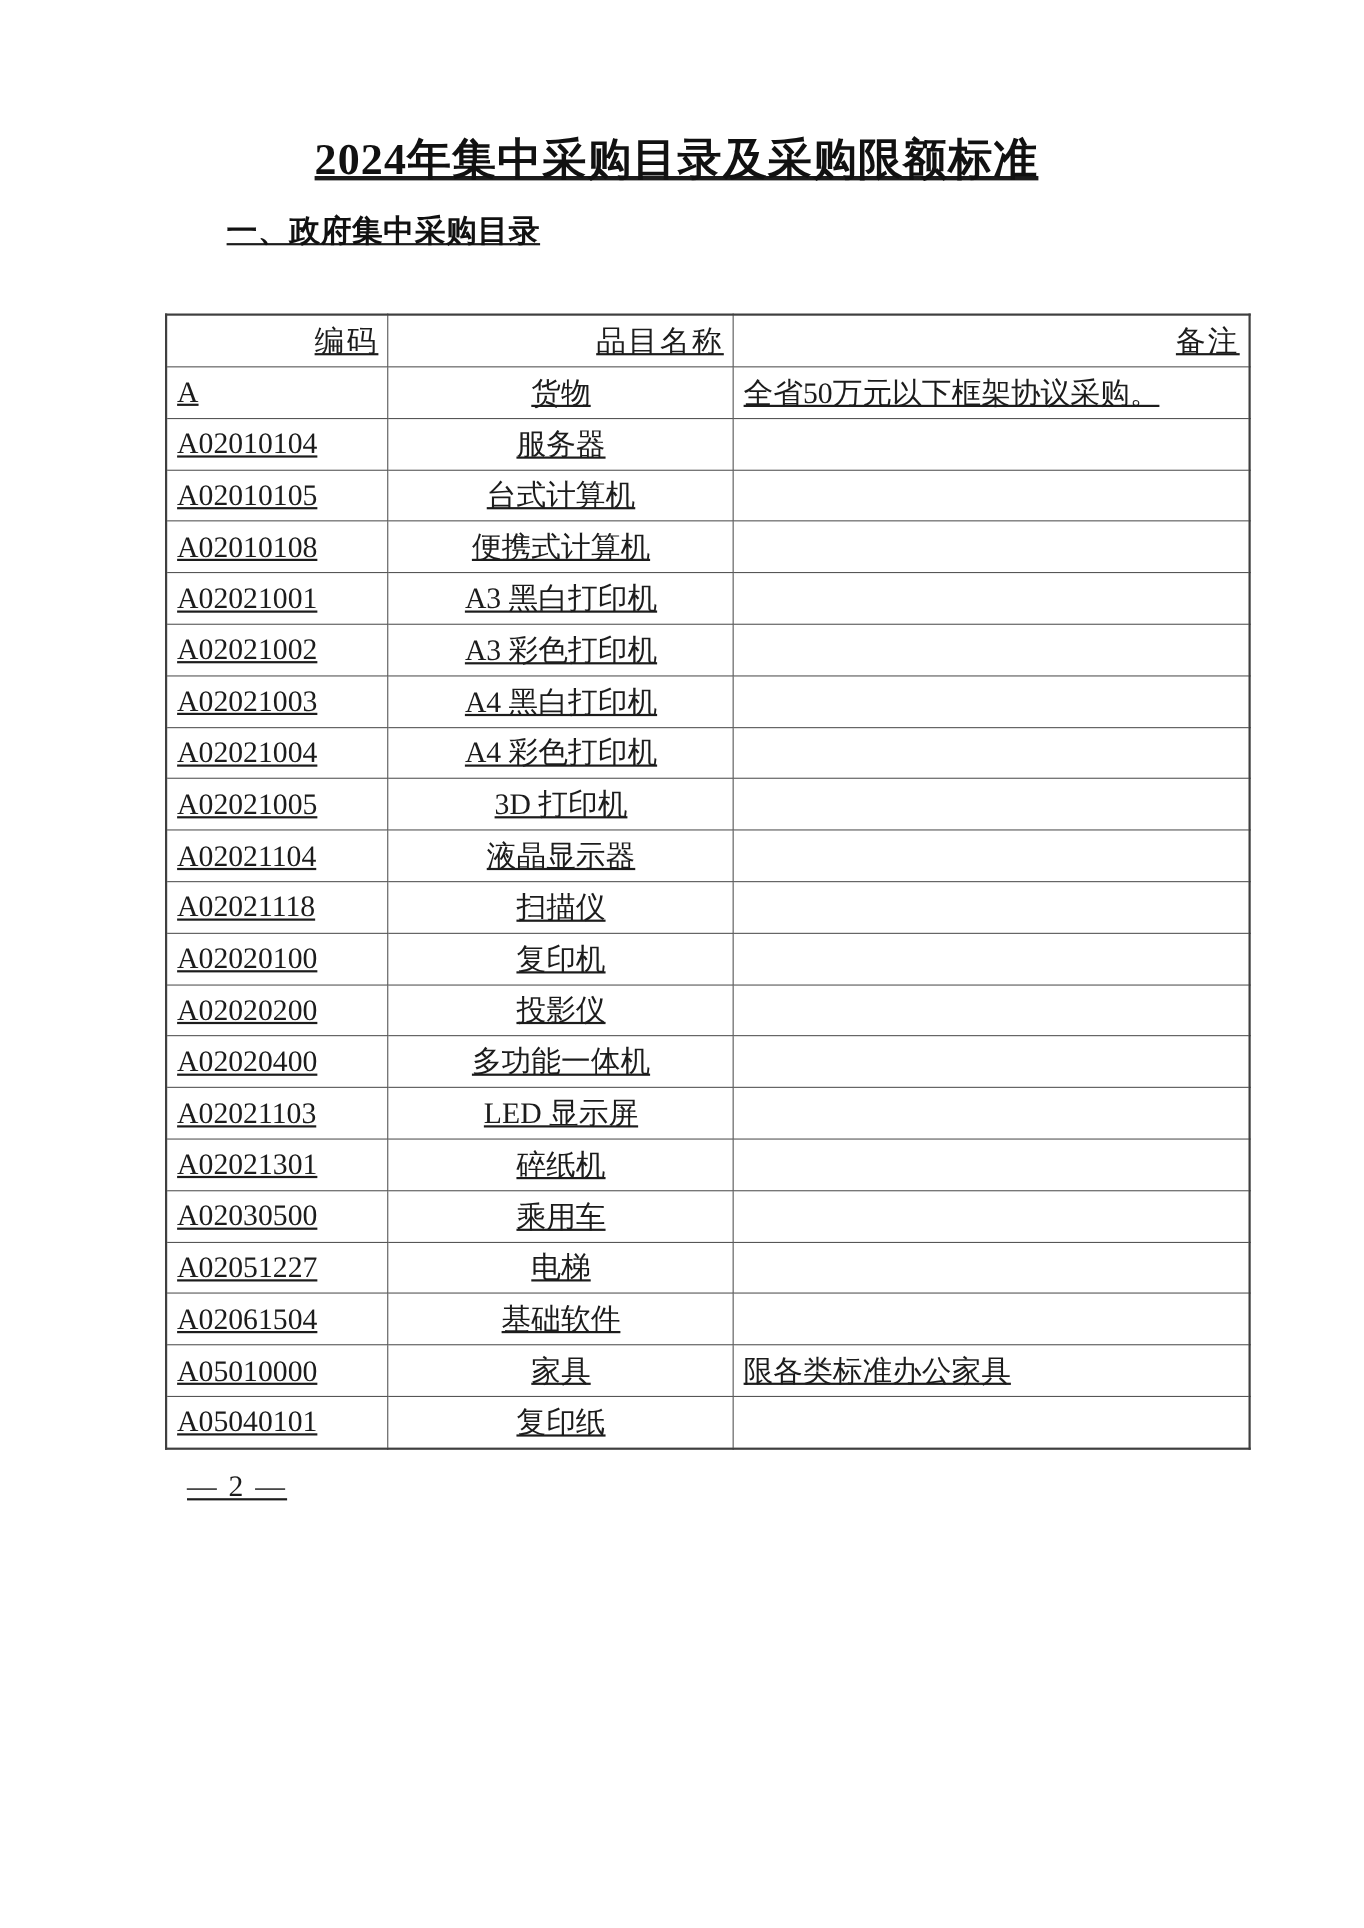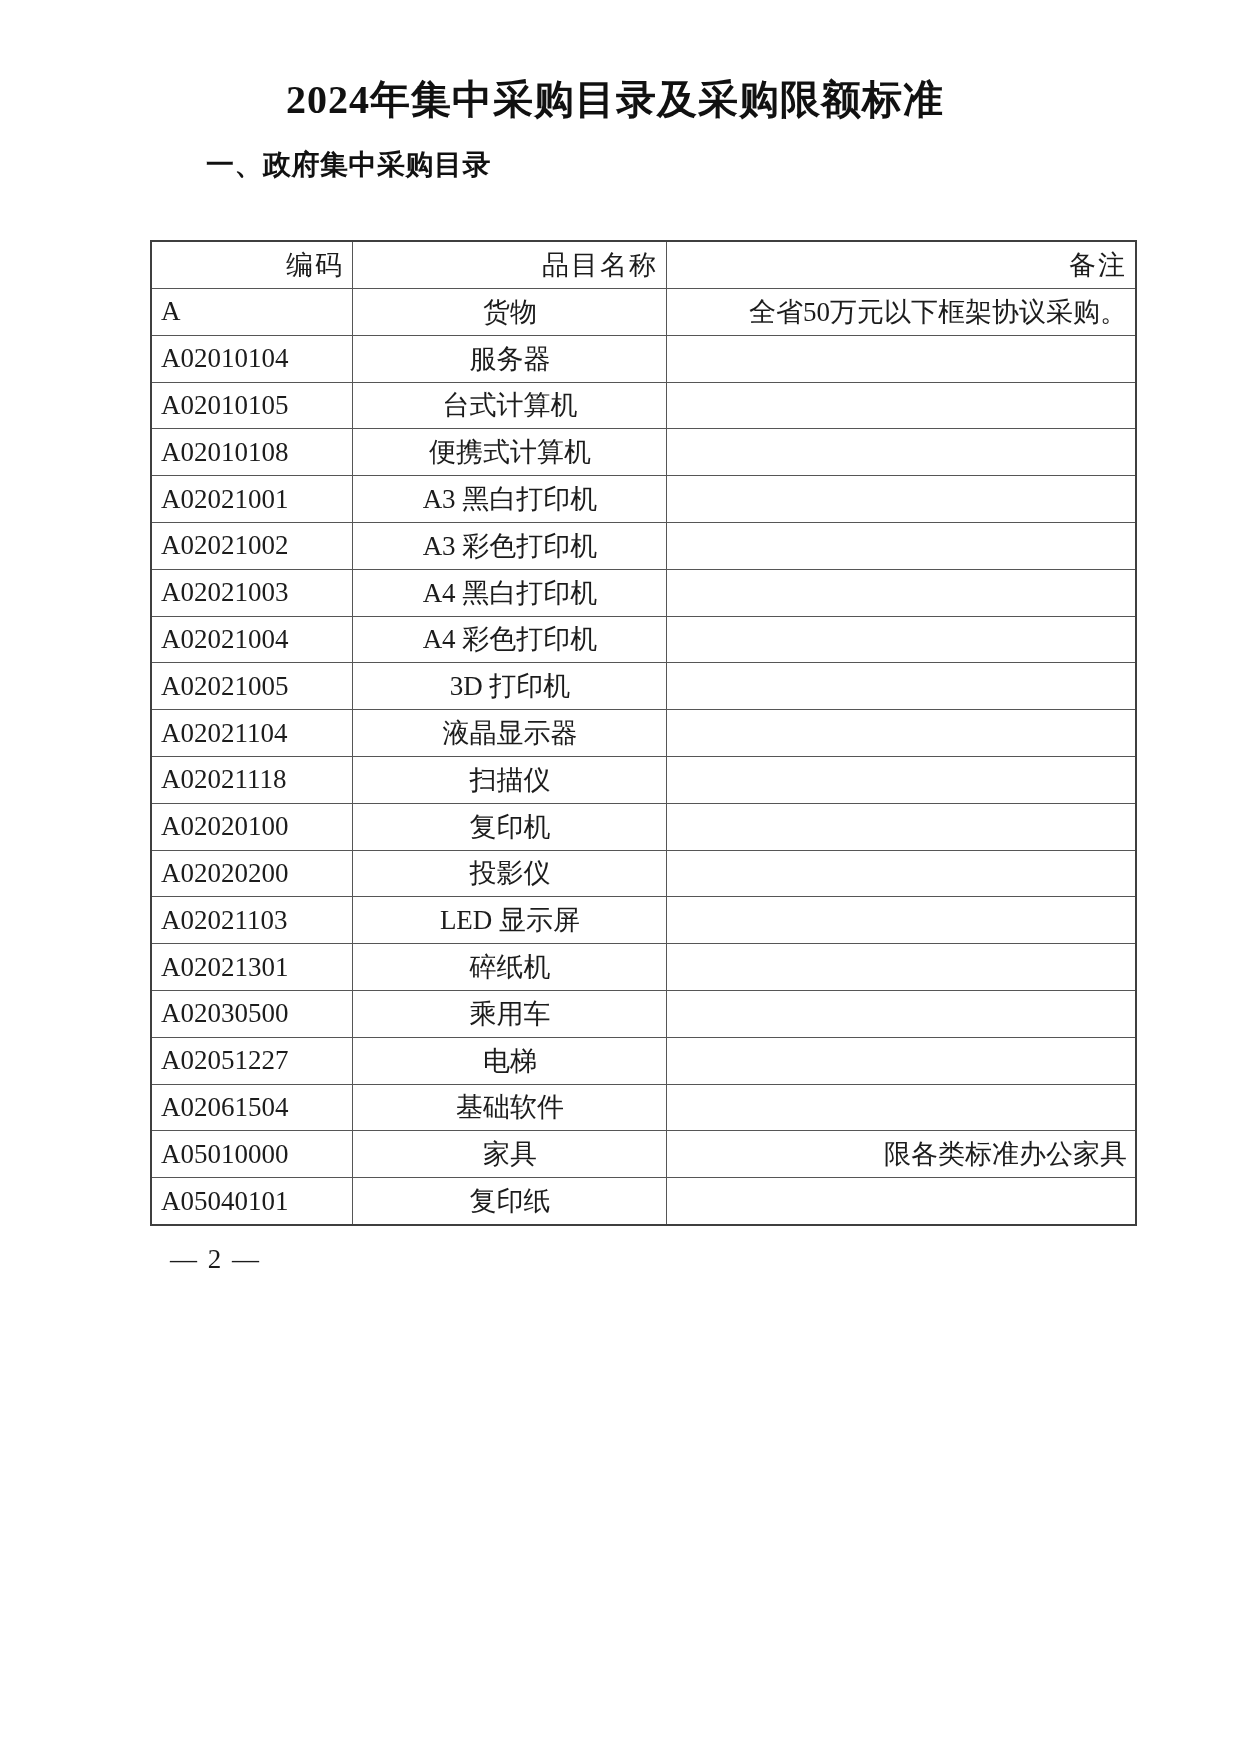--- a/index.html
+++ b/index.html
@@ -11,22 +11,23 @@
     width: 1240px;
     height: 1753px;
     overflow: hidden;
     color: #1c1c1c;
     font-family: "Liberation Serif", serif;
   }
   .page {
     position: relative;
     width: 930px;
     margin-left: 150px;
-    padding-top: 75px;
+    padding-top: 120px;
     box-sizing: border-box;
+    text-decoration: underline;
   }
   .doc-title {
     margin: 0;
     font-family: "Liberation Serif", serif;
     font-weight: bold;
     font-size: 40px;
     line-height: 1.25;
     text-align: center;
     letter-spacing: 1px;
     color: #111111;
@@ -60,21 +61,21 @@
     white-space: nowrap;
     overflow: hidden;
   }
   table.catalog th {
     font-weight: normal;
     text-align: right;
     letter-spacing: 2px;
   }
   td.col-code  { width: 183px; text-align: left; }
   td.col-name  { width: 296px; text-align: center; }
-  td.col-remark{ width: 451px; text-align: right; }
+  td.col-remark{ width: 451px; text-align: left; }
   th.col-code  { width: 183px; }
   th.col-name  { width: 296px; }
   th.col-remark{ width: 451px; }
   .page-number {
     margin-top: 18px;
     margin-left: 20px;
     font-family: "Liberation Serif", serif;
     font-size: 27px;
     letter-spacing: 2px;
     color: #1c1c1c;
@@ -170,20 +171,25 @@
     <td class="col-name">复印机</td>
     <td class="col-remark"></td>
   </tr>
 
   <tr>
     <td class="col-code">A02020200</td>
     <td class="col-name">投影仪</td>
     <td class="col-remark"></td>
   </tr>
 
+  <tr>
+    <td class="col-code">A02020400</td>
+    <td class="col-name">多功能一体机</td>
+    <td class="col-remark"></td>
+  </tr>
 
   <tr>
     <td class="col-code">A02021103</td>
     <td class="col-name">LED 显示屏</td>
     <td class="col-remark"></td>
   </tr>
 
 
   <tr>
     <td class="col-code">A02021301</td>

